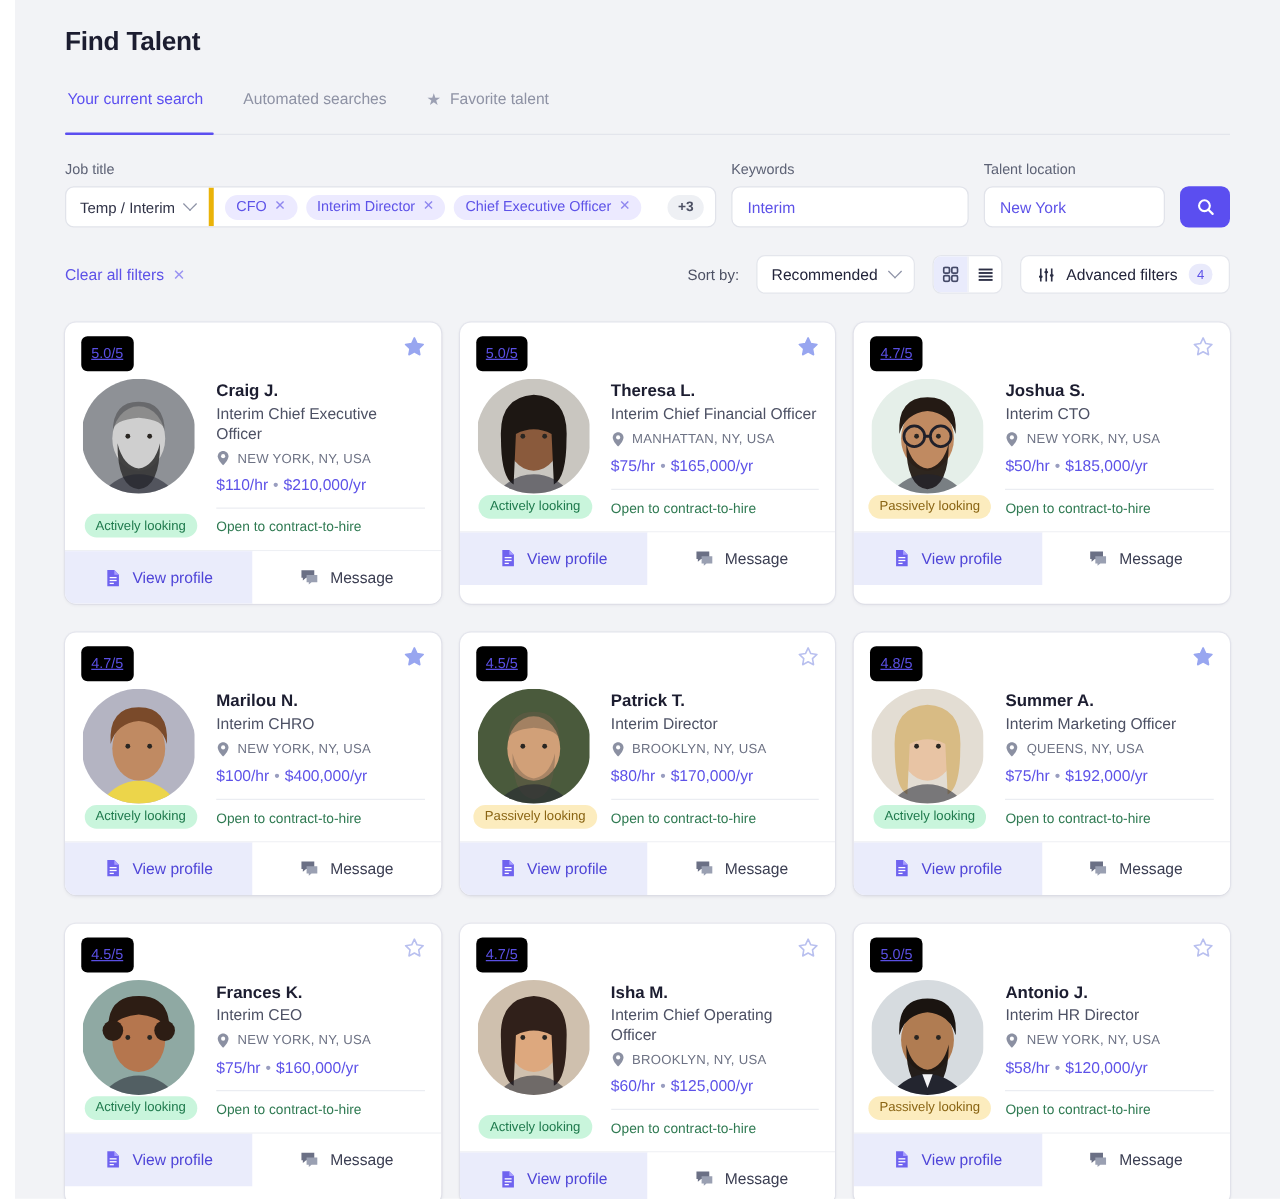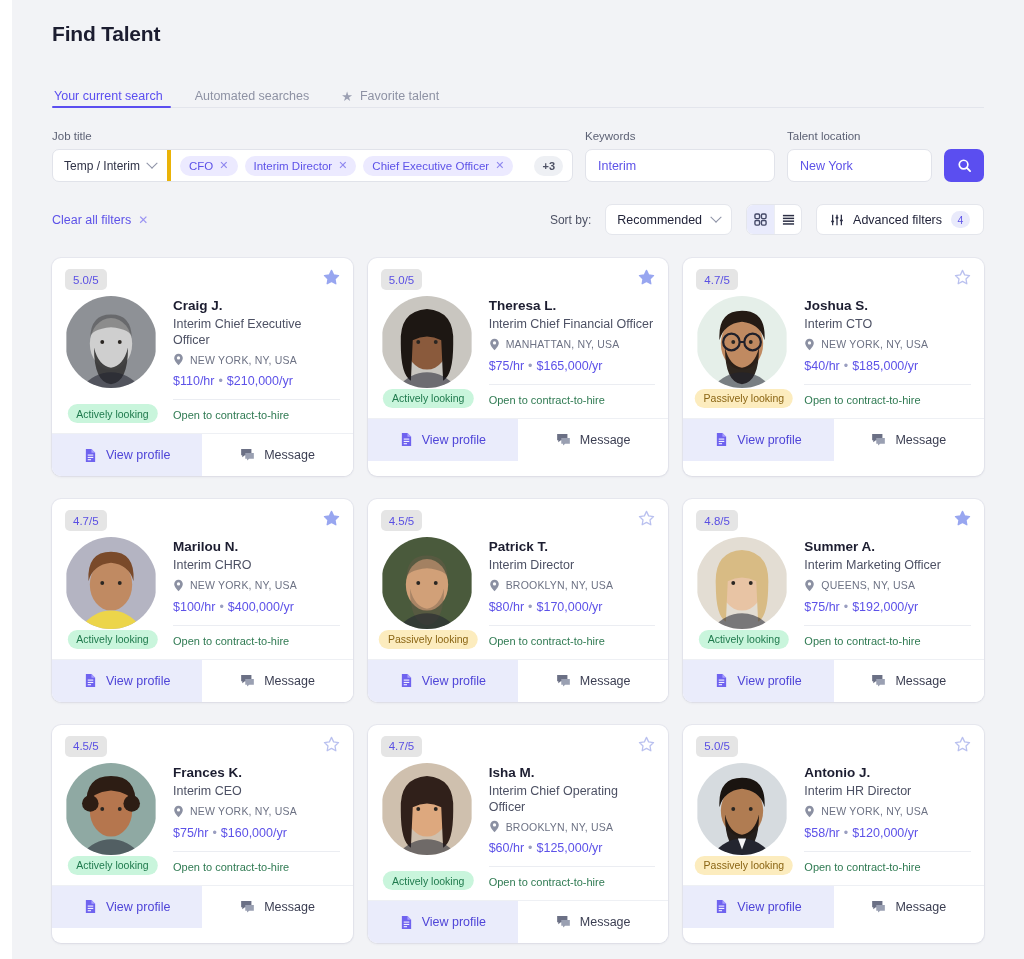--- a/index.html
+++ b/index.html
@@ -24,21 +24,21 @@
 
   
   .tabs {
     display: flex; align-items: flex-end; gap: 0;
     border-bottom: 1px solid #e3e5ec;
     height: 32px;
   }
   .tab {
     display: flex; align-items: center; gap: 7px;
     font-size: 12.5px; color: #8e92a4;
-    padding: 0 16px 4px 16px;
+    padding: 0 16px 21px 16px;
     position: relative; cursor: pointer;
     white-space: nowrap;
   }
   .tab:first-child { padding-left: 2px; }
   .tab.active { color: #5b4ef0; }
   .tab.active::after {
     content: ""; position: absolute; left: 0; right: 8px; bottom: -1px;
     height: 2px; background: #5b4ef0; border-radius: 2px;
   }
   .tab .star-ico { color: #9ca0b3; display: inline-block; font-size: 13px; line-height: 1; }
@@ -146,23 +146,24 @@
     gap: 23px 15px; margin-top: 23px;
   }
   .card {
     background: #fff; border-radius: 9px;
     box-shadow: 0 1px 3px rgba(28,30,52,.07), 0 0 0 1px rgba(228,230,238,.75);
     overflow: hidden; display: flex; flex-direction: column;
   }
   .card-top { padding: 11px 13px 0 13px; position: relative; }
   .rating {
     display: inline-flex; align-items: center; justify-content: center;
-    background: #e5e5e5; color: #5a4fe3;
-    border-radius: 5px; height: 21px; padding: 4px 8px;
+    background: #000000; color: #5a4fe3;
+    border-radius: 5px; height: 21px; padding: 14px 8px;
     font-size: 11.5px;
+    text-decoration: underline;
   }
   .fav-star {
     position: absolute; right: 13px; top: 11px;
     cursor: pointer; line-height: 0;
   }
   .card-body { display: flex; gap: 13px; padding: 6px 13px 0 13px; }
   .avatar-col { width: 95px; flex: 0 0 95px; position: relative; padding-bottom: 6px; }
   .avatar {
     width: 92px; height: 92px; border-radius: 50%;
     overflow: hidden; position: relative;
@@ -447,21 +448,21 @@
             <div class="info-col">
               <div class="cand-name">Joshua S.</div>
               <div class="cand-role">Interim CTO</div>
               <div class="cand-loc">
                 <svg width="11" height="13" viewBox="0 0 12 14">
                   <path d="M6 .7C3.4.7 1.3 2.8 1.3 5.4 1.3 8.9 6 13.3 6 13.3s4.7-4.4 4.7-7.9C10.7 2.8 8.6.7 6 .7z" fill="#8b90a2"></path>
                   <circle cx="6" cy="5.3" r="1.8" fill="#fff"></circle>
                 </svg>
                 <span>NEW YORK, NY, USA</span>
               </div>
-              <div class="cand-rate"><span>$40/hr</span><span class="dot">•</span><span>$185,000/yr</span></div>
+              <div class="cand-rate"><span>$50/hr</span><span class="dot">•</span><span>$185,000/yr</span></div>
               <div class="divider"></div>
               <div class="cand-open">Open to contract-to-hire</div>
             </div>
           </div>
           <div class="card-foot">
             <div class="foot-btn primary">
               <svg width="13" height="15" viewBox="0 0 14 16">
                 <path d="M2 1h6l4 4v10H2z" fill="#6f63ef"></path>
                 <path d="M8 1l4 4H8z" fill="#a79eff"></path>
                 <rect x="4" y="7" width="6" height="1.1" fill="#fff"></rect>

